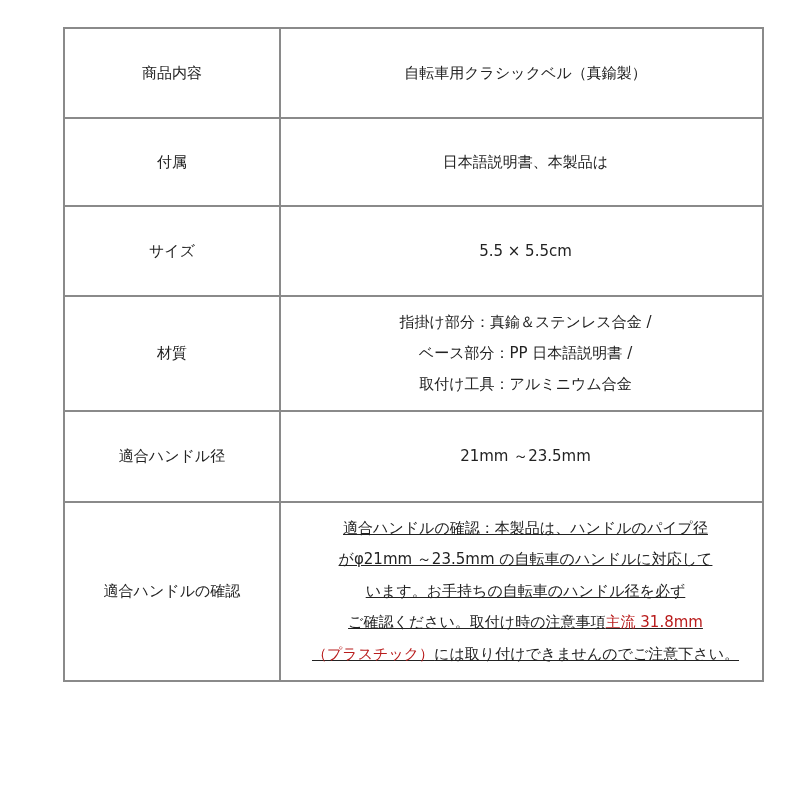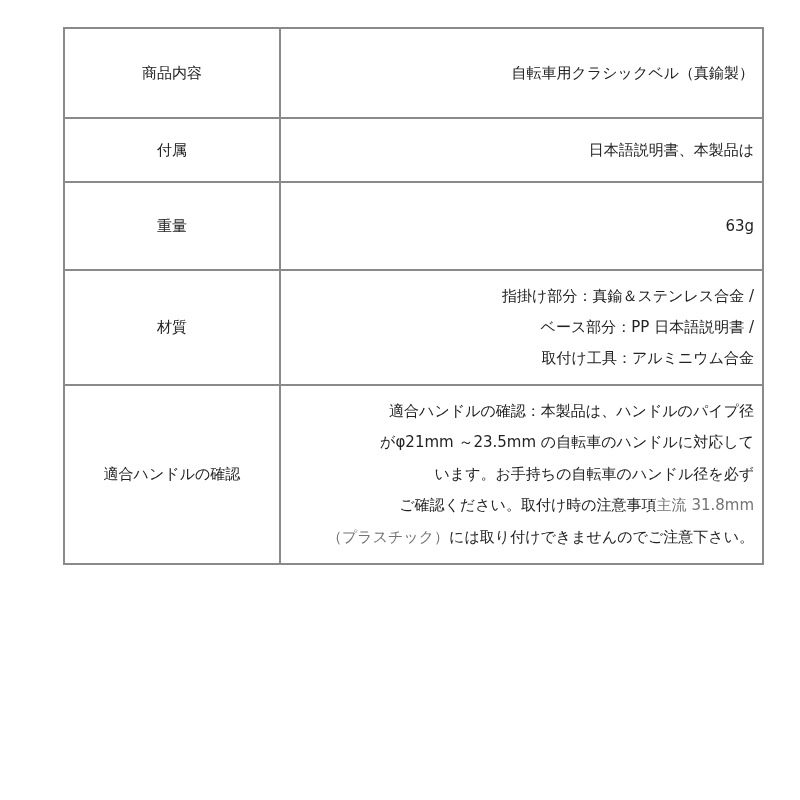--- a/index.html
+++ b/index.html
@@ -29,37 +29,38 @@
       font-size: 15px;
       vertical-align: middle;
     }
     .spec-table col.label-col { width: 216px; }
     .spec-table col.value-col { width: 483px; }
     .label-cell {
       text-align: center;
       margin-top: 35px;
     }
     .value-cell {
-      text-align: right;
+      text-align: center;
       padding-left: 16px !important;
       padding-right: 8px !important;
     }
     .line {
       display: block;
       line-height: 31px;
       white-space: nowrap;
     }
     .notes .line {
       line-height: 31.5px;
+      text-decoration: underline;
     }
     .accent {
-      color: #737373;
+      color: #b91c1c;
     }
     .row-1 { height: 90px; }
-    .row-2 { height: 64px; }
+    .row-2 { height: 88px; }
     .row-3 { height: 90px; }
     .row-4 { height: 88px; }
     .row-5 { height: 115px; }
     .row-6 { height: 91px; }
     .row-7 { height: 179px; }
   </style>
 </head>
 <body>
 
 <table class="spec-table">
@@ -69,31 +70,35 @@
   </colgroup>
   <tbody>
     <tr class="row-1">
       <td class="label-cell">商品内容</td>
       <td class="value-cell">自転車用クラシックベル（真鍮製）</td>
     </tr>
     <tr class="row-2">
       <td class="label-cell">付属</td>
       <td class="value-cell">日本語説明書、本製品は</td>
     </tr>
-    <tr class="row-4">
-      <td class="label-cell">重量</td>
-      <td class="value-cell">63g</td>
+    <tr class="row-3">
+      <td class="label-cell">サイズ</td>
+      <td class="value-cell">5.5 × 5.5cm</td>
     </tr>
     <tr class="row-5">
       <td class="label-cell">材質</td>
       <td class="value-cell">
         <span class="line">指掛け部分：真鍮＆ステンレス合金 /</span>
         <span class="line">ベース部分：PP 日本語説明書 /</span>
         <span class="line">取付け工具：アルミニウム合金</span>
       </td>
+    </tr>
+    <tr class="row-6">
+      <td class="label-cell">適合ハンドル径</td>
+      <td class="value-cell">21mm ～23.5mm</td>
     </tr>
     <tr class="row-7">
       <td class="label-cell">適合ハンドルの確認</td>
       <td class="value-cell notes">
         <span class="line">適合ハンドルの確認：本製品は、ハンドルのパイプ径</span>
         <span class="line">がφ21mm ～23.5mm の自転車のハンドルに対応して</span>
         <span class="line">います。お手持ちの自転車のハンドル径を必ず</span>
         <span class="line"><span>ご確認ください。取付け時の注意事項</span><span class="accent">主流 31.8mm</span></span>
         <span class="line"><span class="accent">（プラスチック）</span><span>には取り付けできませんのでご注意下さい。</span></span>
       </td>

